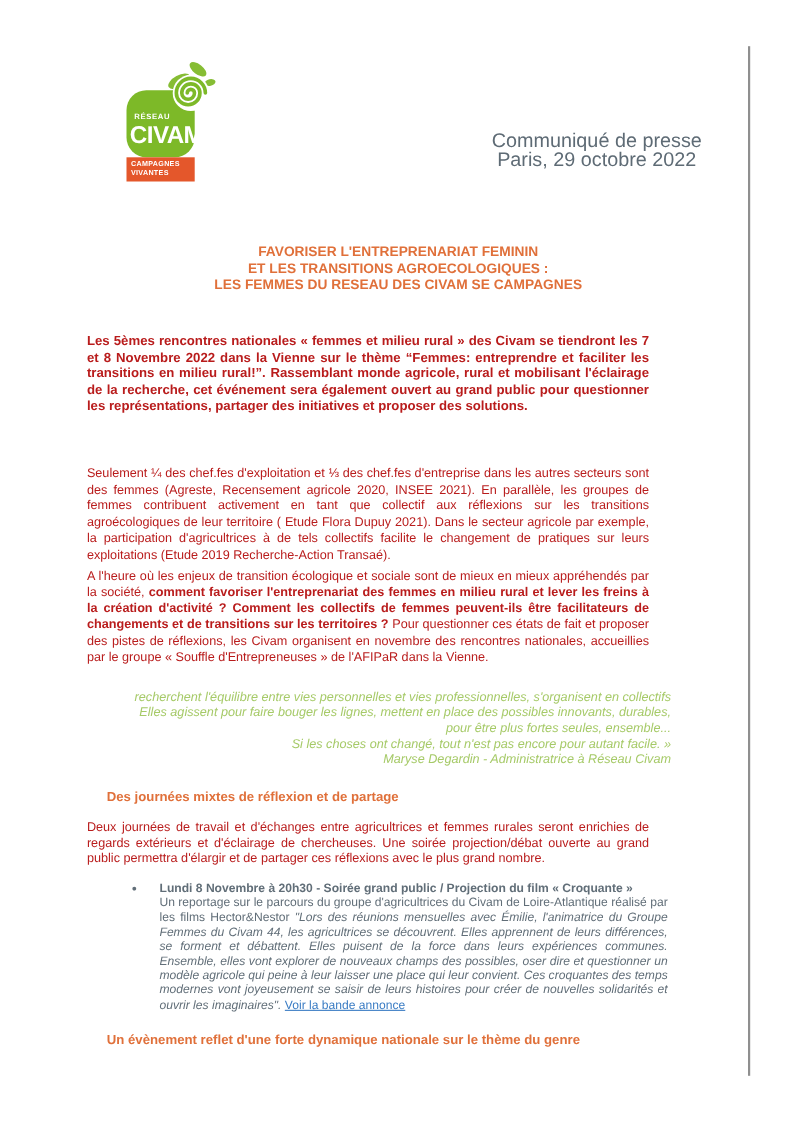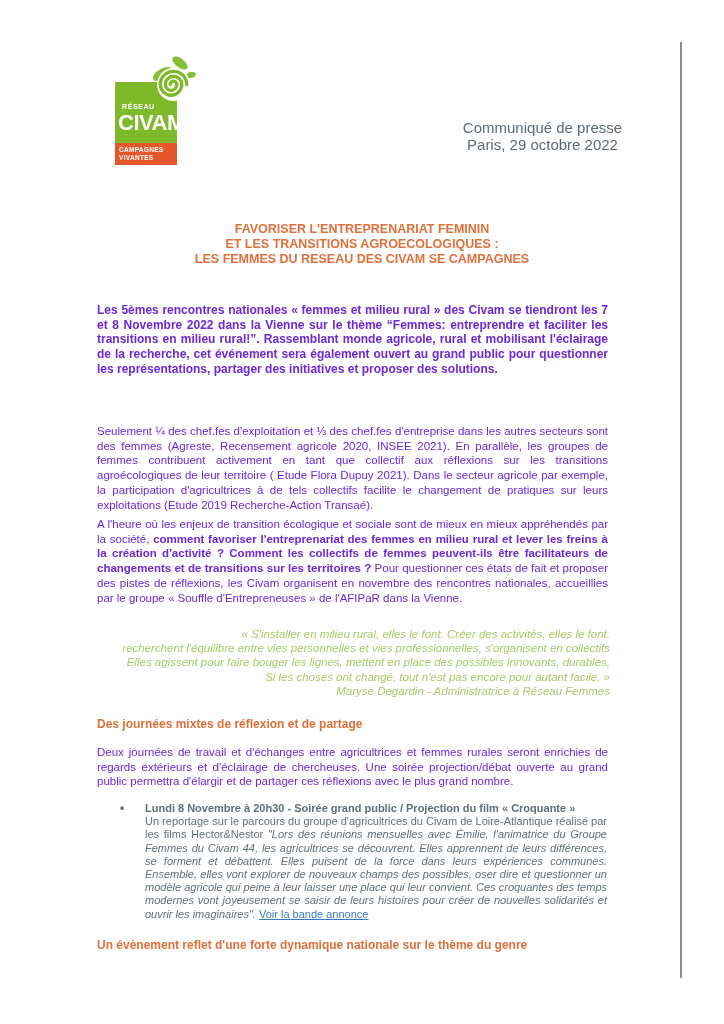--- a/index.html
+++ b/index.html
@@ -14,20 +14,21 @@
   .right-border{
     position:absolute;left:680px;top:42px;width:2px;height:936px;
     background:#8f8f8f;
   }
   
   .logo{position:absolute;left:113px;top:55px;width:92px;height:112px;}
   .logo-leaves{position:absolute;left:36px;top:0;width:48px;height:28px;}
   .logo-green{
     position:absolute;left:2px;top:27px;width:62px;height:61px;
     background:#7DB928;
+    border-radius:18px;
   }
   .logo-reseau{
     position:absolute;left:7px;top:21px;
     font-size:7px;font-weight:bold;color:#ffffff;letter-spacing:.6px;
   }
   .logo-civam{
     position:absolute;left:3px;top:28px;
     font-size:22px;font-weight:bold;color:#ffffff;letter-spacing:-.5px;
   }
   .logo-spiral-circle{
@@ -36,32 +37,32 @@
   }
   .logo-orange{
     position:absolute;left:2px;top:88px;width:54px;height:16px;
     background:#E4572B;color:#ffffff;
     font-size:6.5px;font-weight:bold;line-height:8px;
     padding:3px 4px;letter-spacing:.3px;
   }
   
   .date-block{
     position:absolute;left:430px;top:120px;width:225px;
-    text-align:center;font-size:15px;line-height:16.5px;color:#5E6B75;
+    text-align:center;font-size:18px;line-height:16.5px;color:#5E6B75;
   }
   
   .doc-title{
     position:absolute;left:0;top:222px;width:724px;
     text-align:center;color:#E0703A;font-weight:bold;
     font-size:12.5px;line-height:15px;
   }
   
   .para{
-    position:absolute;left:97px;width:511px;
-    text-align:justify;font-size:11.5px;line-height:14.7px;color:#6d28d9;
+    position:absolute;left:79px;width:511px;
+    text-align:justify;font-size:11.5px;line-height:14.7px;color:#b91c1c;
   }
   .para-intro{top:303px;font-weight:bold;font-size:12px;}
   .para-stats{top:424px;}
   .para-enjeux{top:517px;}
   .b{font-weight:bold;}
   
   .quote{
     position:absolute;left:88px;top:627px;width:522px;
     text-align:right;font-style:italic;color:#A6CA68;
     font-size:11.5px;line-height:14.2px;
@@ -122,25 +123,25 @@
     <div>LES FEMMES DU RESEAU DES CIVAM SE CAMPAGNES</div>
   </div>
 
   <div class="para para-intro">Les 5èmes rencontres nationales « femmes et milieu rural » des Civam se tiendront les 7 et 8 Novembre 2022 dans la Vienne sur le thème “Femmes: entreprendre et faciliter les transitions en milieu rural!”. Rassemblant monde agricole, rural et mobilisant l'éclairage de la recherche, cet événement sera également ouvert au grand public pour questionner les représentations, partager des initiatives et proposer des solutions.</div>
 
   <div class="para para-stats">Seulement ¼ des chef.fes d'exploitation et ⅓ des chef.fes d'entreprise dans les autres secteurs sont des femmes (Agreste, Recensement agricole 2020, INSEE 2021). En parallèle, les groupes de femmes contribuent activement en tant que collectif aux réflexions sur les transitions agroécologiques de leur territoire ( Etude Flora Dupuy 2021). Dans le secteur agricole par exemple, la participation d'agricultrices à de tels collectifs facilite le changement de pratiques sur leurs exploitations (Etude 2019 Recherche-Action Transaé).</div>
 
   <div class="para para-enjeux"><span>A l'heure où les enjeux de transition écologique et sociale sont de mieux en mieux appréhendés par la société, </span><span class="b">comment favoriser l'entreprenariat des femmes en milieu rural et lever les freins à la création d'activité ? Comment les collectifs de femmes peuvent-ils être facilitateurs de changements et de transitions sur les territoires ? </span><span>Pour questionner ces états de fait et proposer des pistes de réflexions, les Civam organisent en novembre des rencontres nationales, accueillies par le groupe « Souffle d'Entrepreneuses » de l'AFIPaR dans la Vienne.</span></div>
 
   <div class="quote">
-    <div>« S'installer en milieu rural, elles le font. Créer des activités, elles le font.</div>
     <div>recherchent l'équilibre entre vies personnelles et vies professionnelles, s'organisent en collectifs</div>
     <div>Elles agissent pour faire bouger les lignes, mettent en place des possibles innovants, durables,</div>
+    <div>pour être plus fortes seules, ensemble...</div>
     <div>Si les choses ont changé, tout n'est pas encore pour autant facile. »</div>
-    <div>Maryse Degardin - Administratrice à Réseau Femmes</div>
+    <div>Maryse Degardin - Administratrice à Réseau Civam</div>
   </div>
 
   <div class="subheading subheading-journees">Des journées mixtes de réflexion et de partage</div>
 
   <div class="para para-journees">Deux journées de travail et d'échanges entre agricultrices et femmes rurales seront enrichies de regards extérieurs et d'éclairage de chercheuses. Une soirée projection/débat ouverte au grand public permettra d'élargir et de partager ces réflexions avec le plus grand nombre.</div>
 
   <div class="bullet-item">
     <span class="bullet-marker">•</span>
     <div class="bullet-body"><span class="b">Lundi 8 Novembre à 20h30 - Soirée grand public / Projection du film « Croquante » </span><br><span>Un reportage sur le parcours du groupe d'agricultrices du Civam de Loire-Atlantique réalisé par les films Hector&amp;Nestor </span><span class="i">"Lors des réunions mensuelles avec Émilie, l'animatrice du Groupe Femmes du Civam 44, les agricultrices se découvrent. Elles apprennent de leurs différences, se forment et débattent. Elles puisent de la force dans leurs expériences communes. Ensemble, elles vont explorer de nouveaux champs des possibles, oser dire et questionner un modèle agricole qui peine à leur laisser une place qui leur convient. Ces croquantes des temps modernes vont joyeusement se saisir de leurs histoires pour créer de nouvelles solidarités et ouvrir les imaginaires". </span><a class="link">Voir la bande annonce</a></div>
   </div>

